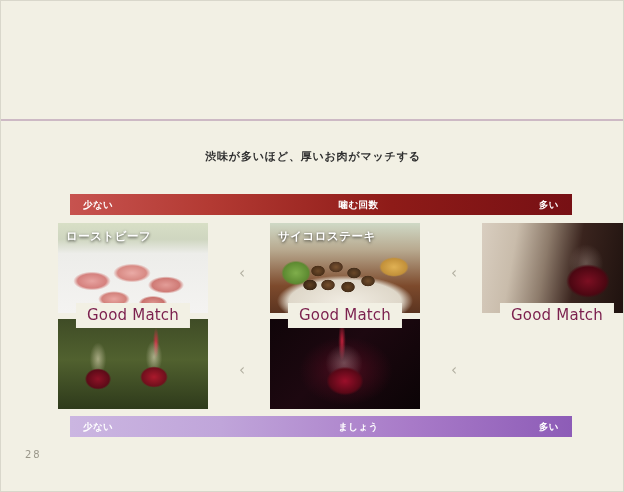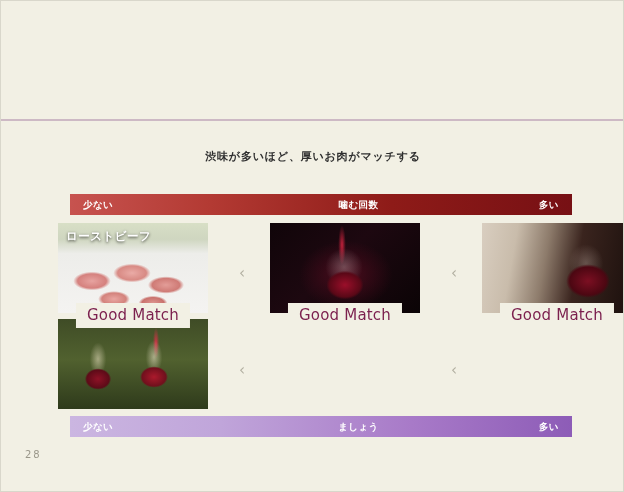--- a/index.html
+++ b/index.html
@@ -271,20 +271,23 @@
       <div class="photo img-wine-two"></div>
       <span class="match-badge">Good Match</span>
     </div>
 
     <div class="gap">
       <span class="chev chev-food">‹</span>
       <span class="chev chev-wine">‹</span>
     </div>
 
     <div class="column">
+      <div class="photo photo-food img-dice">
+        <span class="photo-caption">サイコロステーキ</span>
+      </div>
       <div class="photo img-wine-pour"></div>
       <span class="match-badge">Good Match</span>
     </div>
 
     <div class="gap">
       <span class="chev chev-food">‹</span>
       <span class="chev chev-wine">‹</span>
     </div>
 
     <div class="column">

